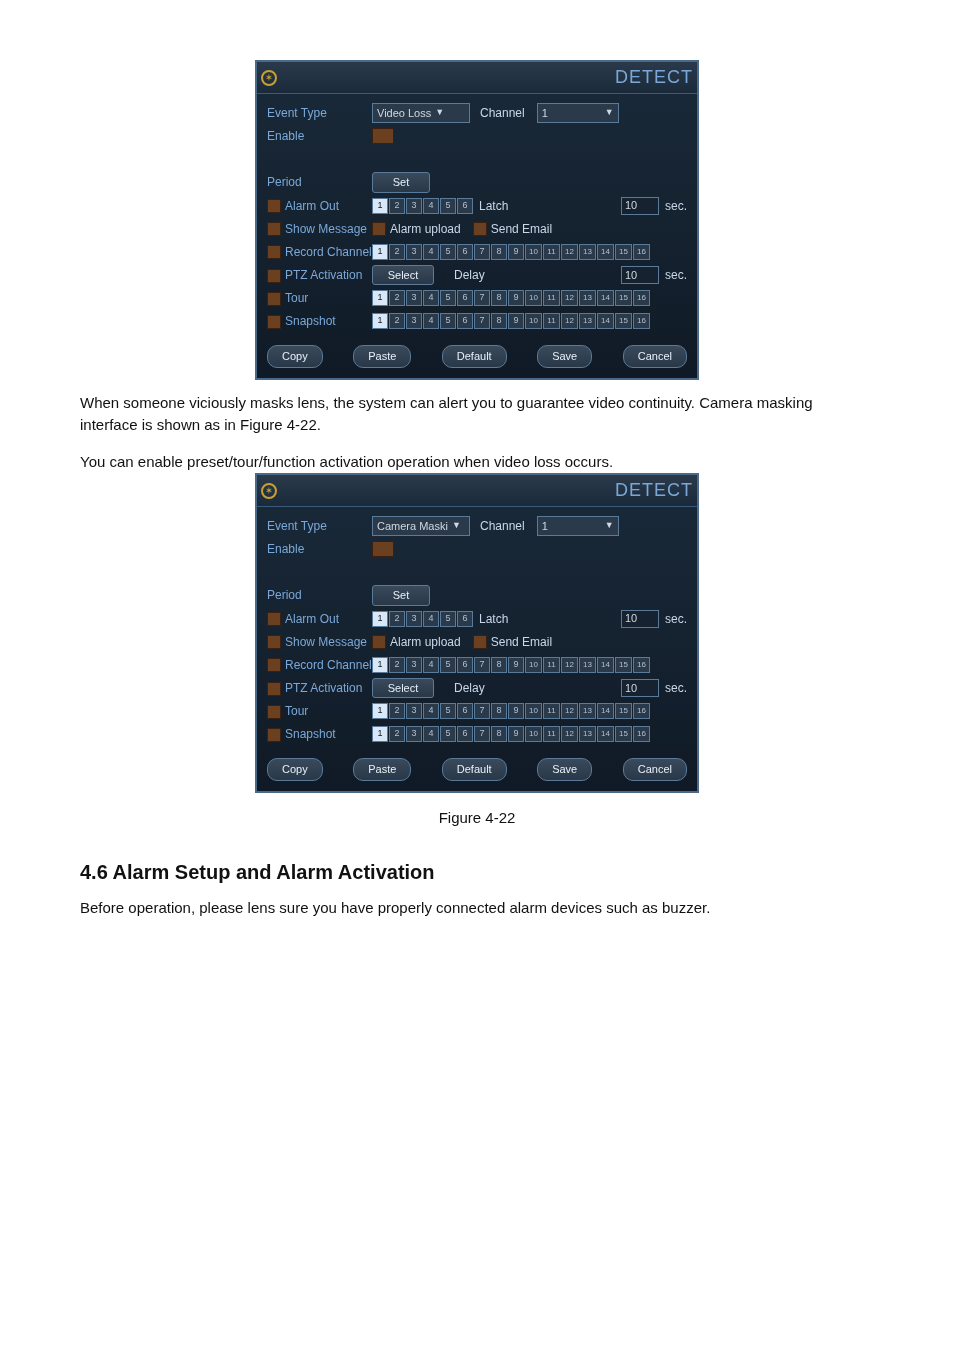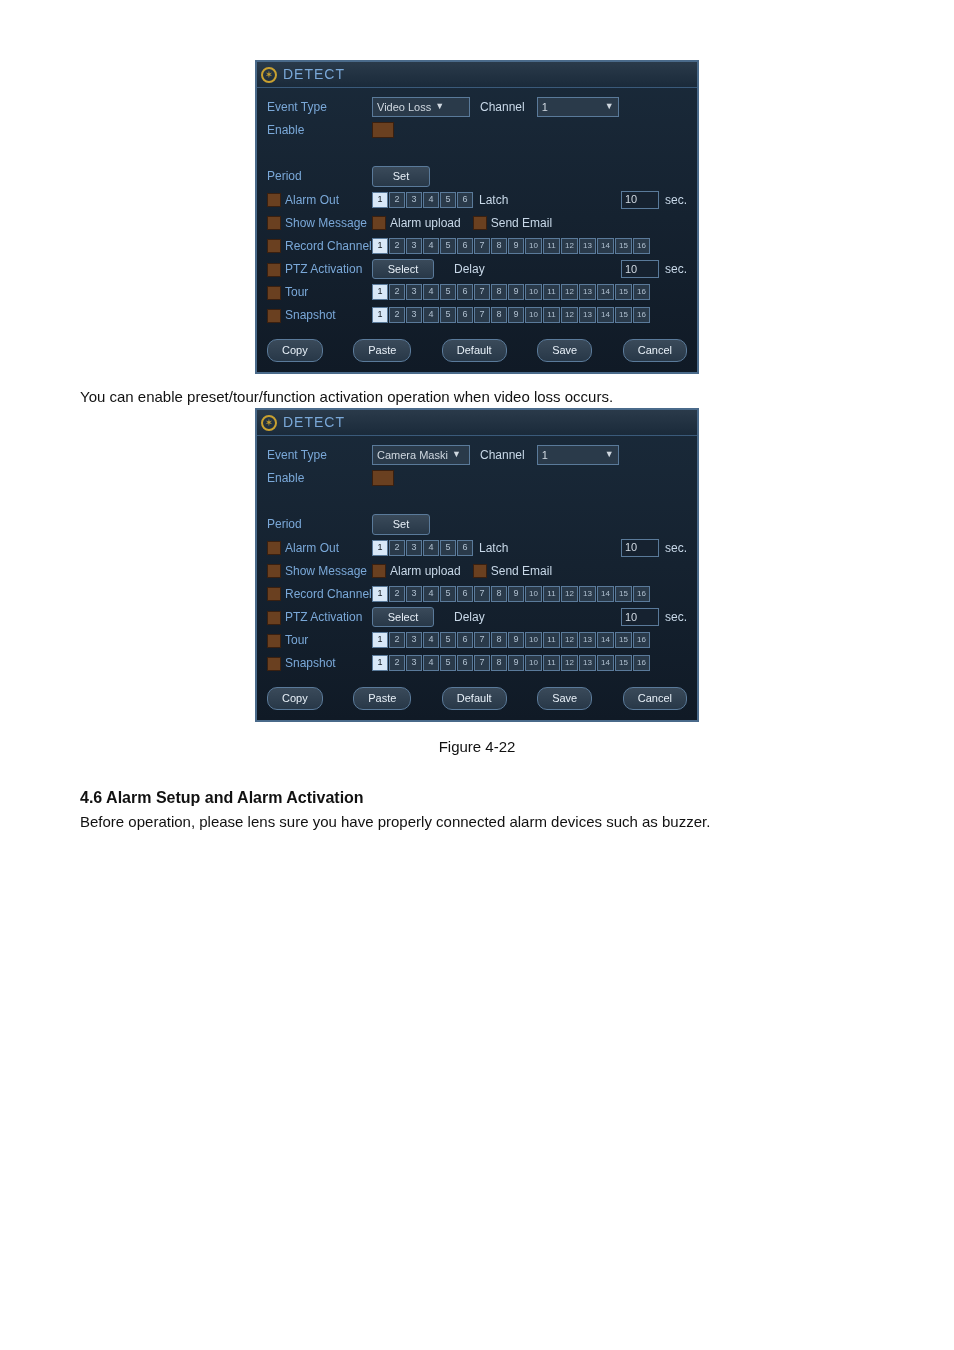--- a/index.html
+++ b/index.html
@@ -36,24 +36,24 @@
     margin-right: 6px;
     display: flex;
     align-items: center;
     justify-content: center;
     font-size: 10px;
     color: #c8a030;
     box-sizing: border-box;
   }
   .detect-title {
     flex: 1;
-    text-align: left;
+    text-align: right;
     color: #7aa8d8;
     letter-spacing: 1px;
-    font-size: 14px;
+    font-size: 18px;
   }
   .detect-body {
     padding: 6px 10px 10px 10px;
   }
   .row {
     display: flex;
     align-items: center;
     margin: 3px 0;
     min-height: 20px;
   }
@@ -152,23 +152,23 @@
     justify-content: space-between;
     margin-top: 14px;
   }
   .figure-caption {
     text-align: center;
     margin: 14px 0 28px 0;
     font-size: 15px;
   }
   p { margin: 0 0 14px 0; }
   .section-heading {
-    font-size: 16px;
+    font-size: 20px;
     font-weight: bold;
-    margin: 22px 0 1px 0;
+    margin: 22px 0 10px 0;
   }
   .page {
     position: relative;
     min-height: 1350px;
     box-sizing: border-box;
   }
 </style>
 </head>
 <body>
 <div class="page">
@@ -297,20 +297,21 @@
     <div class="btn-row">
       <span class="btn">Copy</span>
       <span class="btn">Paste</span>
       <span class="btn">Default</span>
       <span class="btn">Save</span>
       <span class="btn">Cancel</span>
     </div>
   </div>
 </div>
 
+<p>When someone viciously masks lens, the system can alert you to guarantee video continuity. Camera masking interface is shown as in Figure 4-22.</p>
 <p style="margin-bottom:0">You can enable preset/tour/function activation operation when video loss occurs.</p>
 
 <div class="detect-panel">
   <div class="detect-title-bar">
     <span class="detect-title-icon">✶</span>
     <span class="detect-title">DETECT</span>
   </div>
   <div class="detect-body">
     <div class="row">
       <span class="row-label">Event Type</span>

